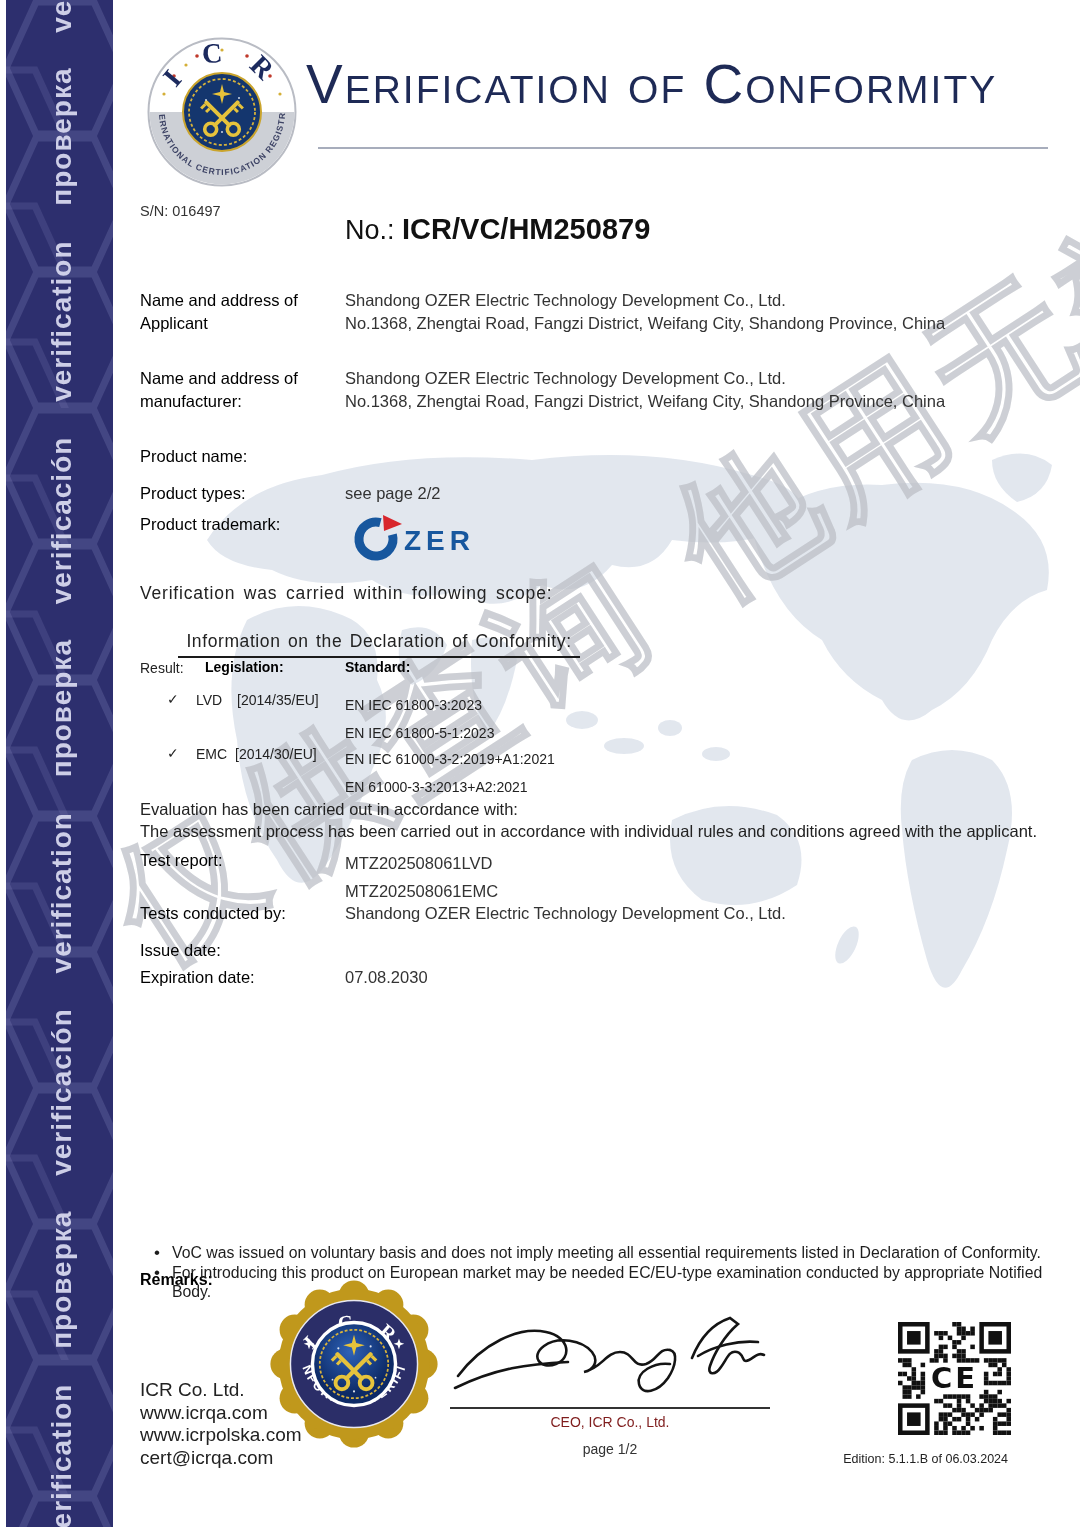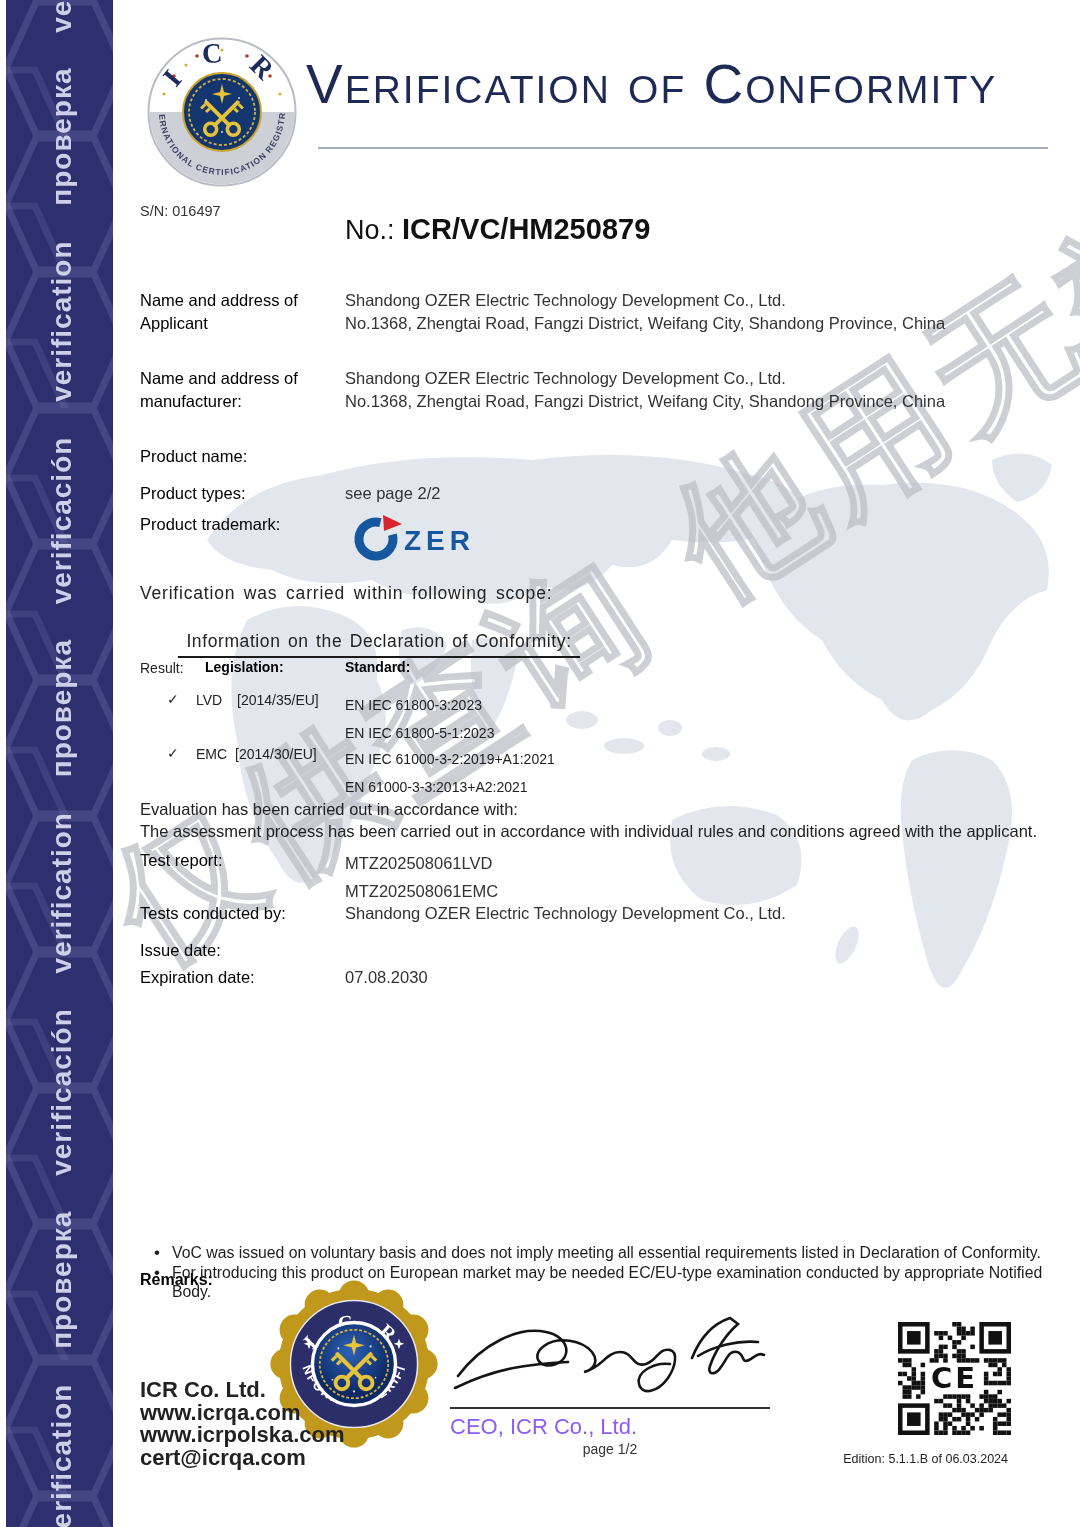--- a/index.html
+++ b/index.html
@@ -36,24 +36,24 @@
   .decl-bold{font-weight:bold;color:#000;}
   .std{line-height:27.5px;}
   
   .para{position:absolute;left:140px;top:799px;width:905px;font-size:16.5px;line-height:21.5px;color:#222;}
   .remarks-h{position:absolute;left:140px;top:1224px;font-size:16px;font-weight:bold;color:#000;margin-top:47px;}
   .remarks-list{position:absolute;left:150px;top:1243px;width:900px;margin:0;padding:0;list-style:none;}
   .remarks-list li{position:relative;padding-left:22px;font-size:15.8px;line-height:19.5px;color:#1d1d1d;}
   .remarks-list li::before{content:"\2022";position:absolute;left:4px;font-size:17px;}
   
   .badge{position:absolute;left:266px;top:1276px;}
-  .company{position:absolute;left:140px;top:1379px;font-size:22px;line-height:22.5px;color:#222;font-weight:bold;}
+  .company{position:absolute;left:140px;top:1379px;font-size:19px;line-height:22.5px;color:#222;}
   .signature{position:absolute;left:452px;top:1312px;}
   .sig-line{position:absolute;left:450px;top:1407px;width:320px;height:2px;background:#333;}
-  .ceo{position:absolute;left:450px;top:1414px;width:320px;text-align:left;font-size:22px;color:#8b5cf6;}
+  .ceo{position:absolute;left:450px;top:1414px;width:320px;text-align:center;font-size:14px;color:#7f1d1d;}
   .pageno{position:absolute;left:450px;top:1441px;width:320px;text-align:center;font-size:14px;color:#333;}
   .qr{position:absolute;left:898px;top:1322px;}
   .edition{position:absolute;left:830px;top:1452px;width:178px;text-align:right;font-size:12.5px;color:#222;}
 </style>
 </head>
 <body>
 
 <div class="page">
 
   <aside class="sidebar">

